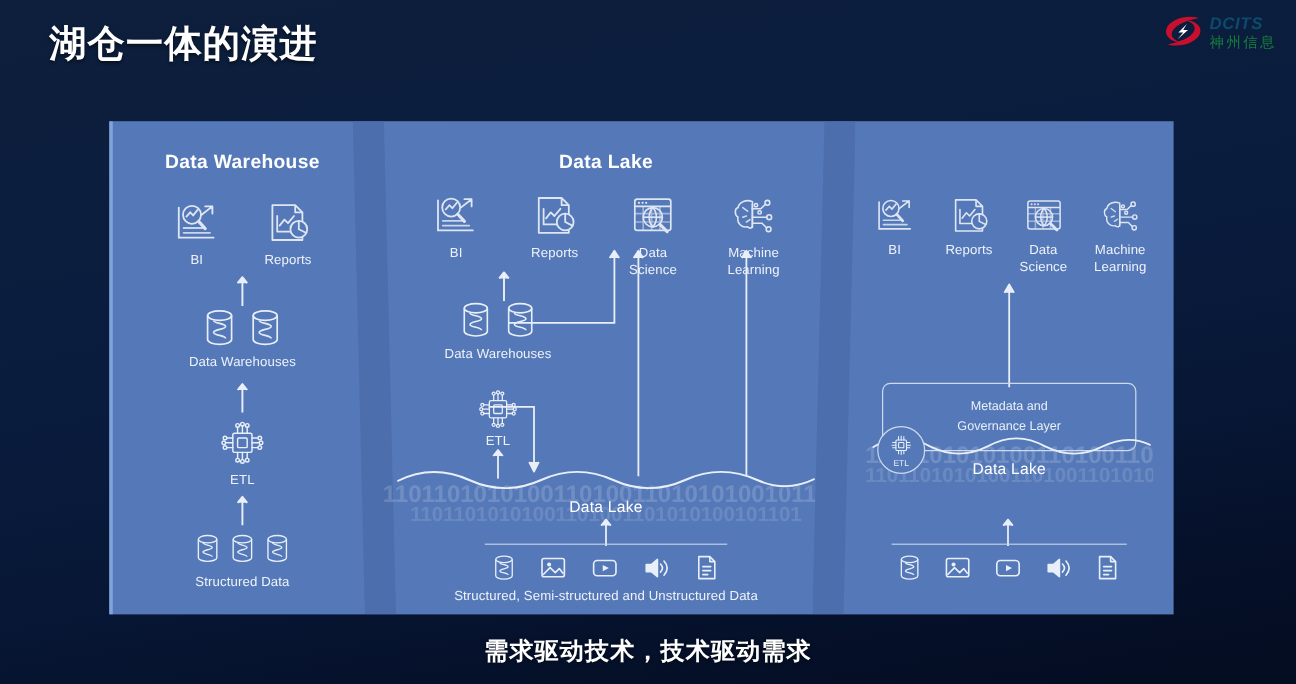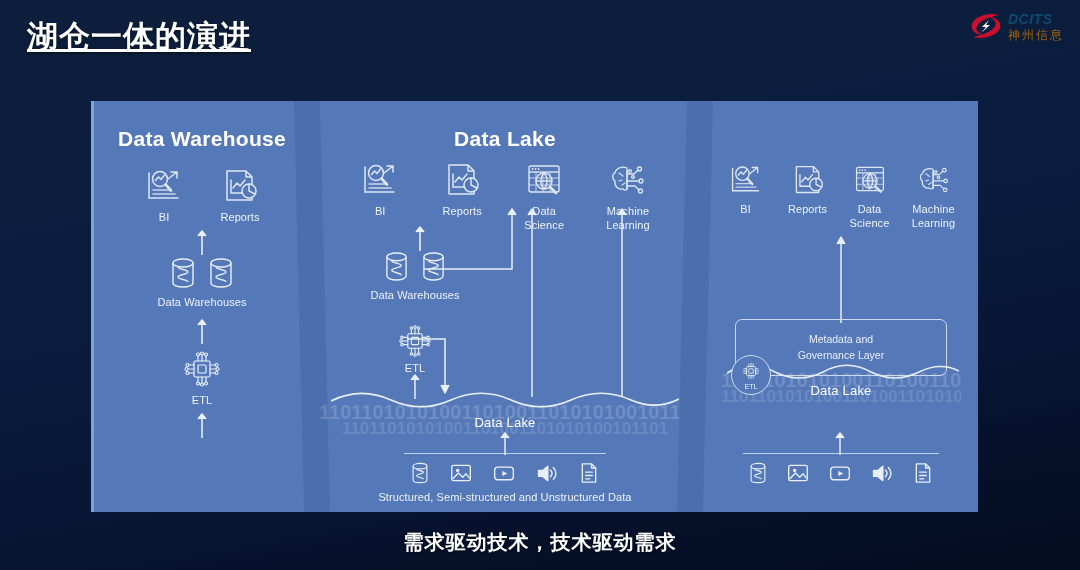--- a/index.html
+++ b/index.html
@@ -4,36 +4,36 @@
 <style>
   * { margin:0; padding:0; box-sizing:border-box; }
   html,body { width:1080px; height:570px; overflow:hidden; }
   body {
     font-family:"Liberation Sans","DejaVu Sans",sans-serif;
     background:linear-gradient(170deg,#0d1f3c 0%,#0c1e3d 22%,#0a1c3e 45%,#071634 70%,#050f27 88%,#040c20 100%);
     position:relative;
   }
   
   #slide-title {
-    position:absolute; left:27px; top:16px;
+    position:absolute; left:41px; top:16px;
     font-size:31px; font-weight:bold; color:#ffffff;
-    letter-spacing:1px; text-shadow:0 1px 3px rgba(0,0,0,.55);text-decoration:underline;
+    letter-spacing:1px; text-shadow:0 1px 3px rgba(0,0,0,.55);
   }
   #brand-logo {
     position:absolute; right:16px; top:10px;
     display:flex; align-items:center; gap:5px;
   }
   #brand-logo .mark { width:34px; height:32px; }
   #brand-logo .words { display:flex; flex-direction:column; line-height:1; }
   #brand-logo .words .en {
     font-size:14px; font-weight:bold; color:#0c4a6e; letter-spacing:.5px;
     font-style:italic;
   }
   #brand-logo .words .cn {
-    font-size:12px; color:#a16207; letter-spacing:2px; margin-top:3px;
+    font-size:12px; color:#15803d; letter-spacing:2px; margin-top:3px;
   }
 
   
   #evolution-panel {
     position:absolute; left:91px; top:101px; width:887px; height:411px;
     background:#5579b8; overflow:hidden;
   }
   #evolution-panel .edge-left {
     position:absolute; left:0; top:0; width:3px; height:100%;
     background:#7ea4da;
@@ -49,21 +49,21 @@
   #divider-2 { left:586px; }
   #divider-2 .wedge { clip-path:polygon(28% 0, 100% 0, 72% 100%, 0 100%); }
 
   .column { position:absolute; top:0; height:100%; }
   #col-warehouse { left:0; width:222px; }
   #col-lake { left:228px; width:372px; }
   #col-lakehouse { left:612px; width:275px; }
 
   .col-title {
     position:absolute; top:26px; width:100%; text-align:center;
-    color:#ffffff; font-size:21px; font-weight:bold; letter-spacing:.3px;
+    color:#ffffff; font-size:16px; font-weight:bold; letter-spacing:.3px;
   }
   #col-lakehouse .col-title { top:28px; }
 
   .icon-row { position:absolute; display:flex; justify-content:center; width:100%; }
   .icon-cell { display:flex; flex-direction:column; align-items:center; }
   .icon-cell .glyph { opacity:.93; }
   .icon-cell .cap {
     color:#eef2f9; font-size:11px; text-align:center; line-height:1.25;
     margin-top:6px; letter-spacing:.1px;
   }
@@ -223,20 +223,40 @@
       <span class="node-label" style="margin-top:5px;">ETL</span>
     </div>
 
     <div class="stack-center" style="top:311px;">
       <svg class="arrow-up" width="12" height="26" viewBox="0 0 12 26" fill="none" stroke="#e9eff8" stroke-width="1.6">
         <path d="M6 26 L6 3"></path>
           <path d="M2 7 L6 2 L10 7" stroke-linejoin="round" fill="#e9eff8"></path>
       </svg>
     </div>
 
+    <div class="stack-center" style="top:342px;">
+      <span class="db-triple">
+        <svg width="20" height="28" viewBox="0 0 26 32" fill="none" stroke="#e9eff8" stroke-width="1.5">
+          <ellipse cx="13" cy="6" rx="10" ry="4"></ellipse>
+          <path d="M3 6 L3 26 C3 28.2 7.5 30 13 30 C18.5 30 23 28.2 23 26 L23 6"></path>
+          <path d="M8 10 C8 12.5 18 12.5 18 15 C18 17.5 8 17.5 8 20 C8 22.5 18 22.5 18 25"></path>
+        </svg>
+        <svg width="20" height="28" viewBox="0 0 26 32" fill="none" stroke="#e9eff8" stroke-width="1.5">
+          <ellipse cx="13" cy="6" rx="10" ry="4"></ellipse>
+          <path d="M3 6 L3 26 C3 28.2 7.5 30 13 30 C18.5 30 23 28.2 23 26 L23 6"></path>
+          <path d="M8 10 C8 12.5 18 12.5 18 15 C18 17.5 8 17.5 8 20 C8 22.5 18 22.5 18 25"></path>
+        </svg>
+        <svg width="20" height="28" viewBox="0 0 26 32" fill="none" stroke="#e9eff8" stroke-width="1.5">
+          <ellipse cx="13" cy="6" rx="10" ry="4"></ellipse>
+          <path d="M3 6 L3 26 C3 28.2 7.5 30 13 30 C18.5 30 23 28.2 23 26 L23 6"></path>
+          <path d="M8 10 C8 12.5 18 12.5 18 15 C18 17.5 8 17.5 8 20 C8 22.5 18 22.5 18 25"></path>
+        </svg>
+      </span>
+      <span class="node-label" style="margin-top:8px;">Structured Data</span>
+    </div>
   </div>
 
   <div class="divider" id="divider-1">
       <span class="wedge"></span>
     </div>
 
   <div class="column" id="col-lake">
     <div class="col-title">Data Lake</div>
 
     <div class="icon-row" style="top:60px; gap:42px;">

